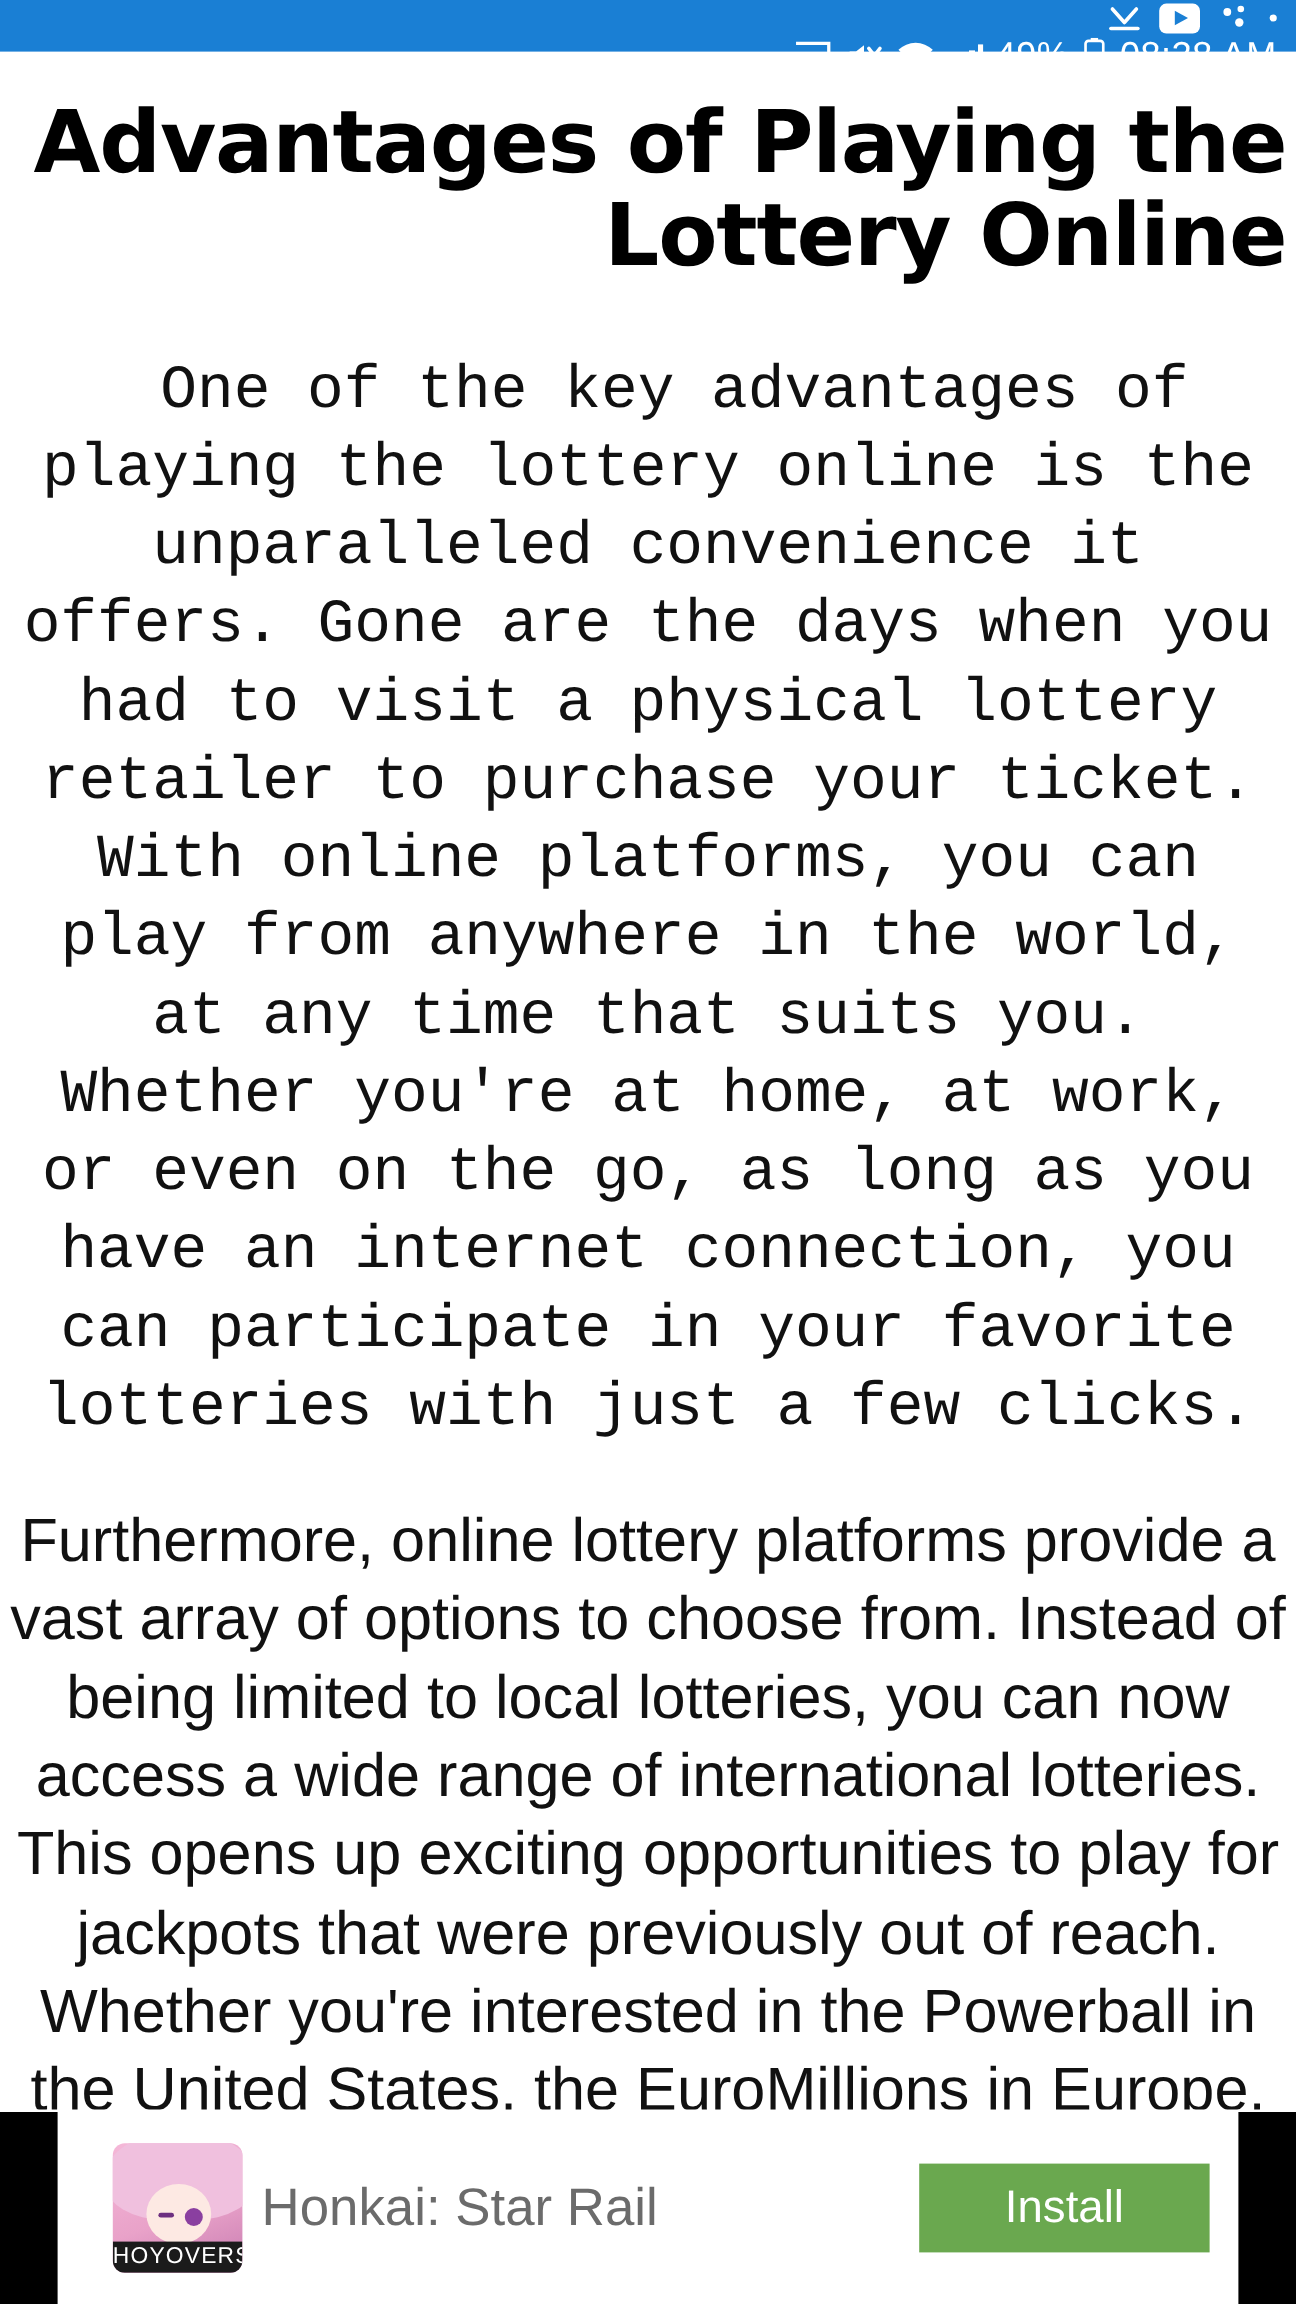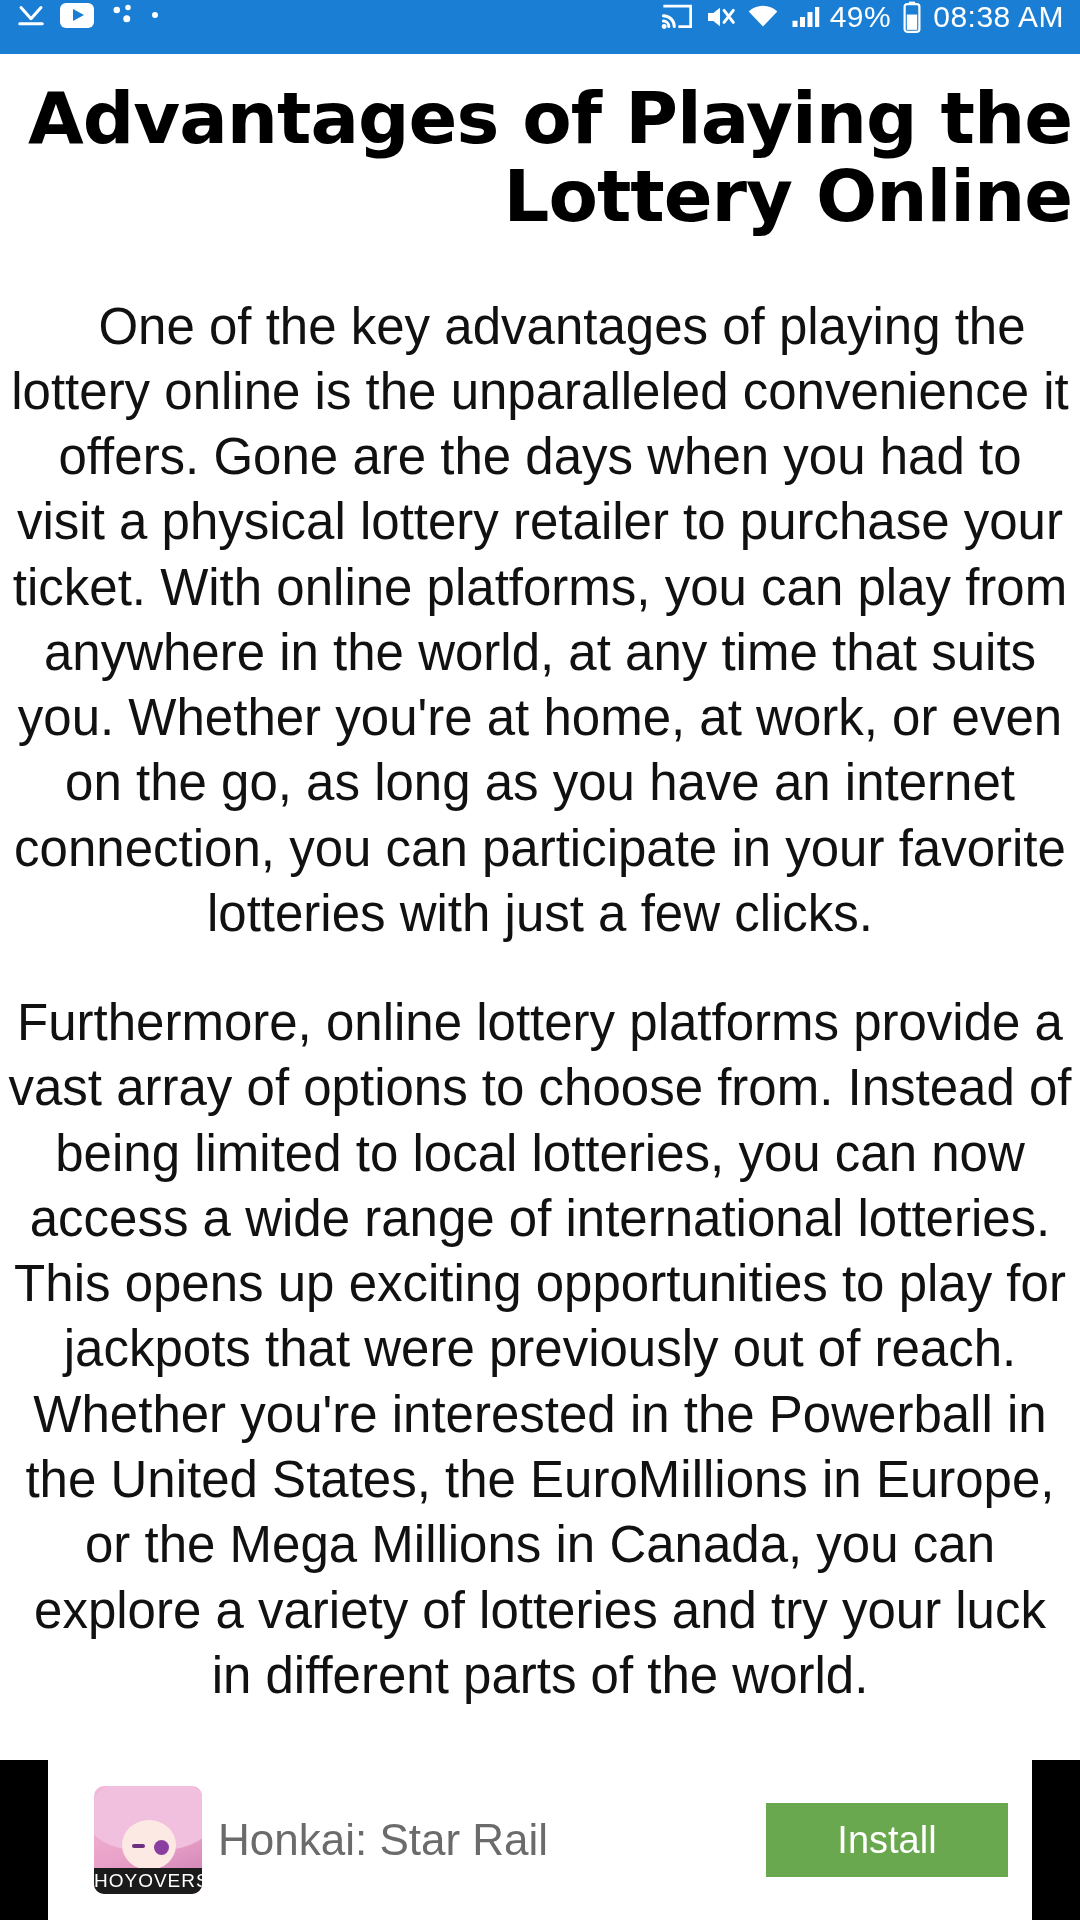--- a/index.html
+++ b/index.html
@@ -13,28 +13,29 @@
     position: relative;
     overflow: hidden;
     font-family: "DejaVu Sans", sans-serif;
   }
 
   
   .status-bar {
     position: absolute;
     top: 0; left: 0;
     width: 1080px;
-    height: 54px;
+    height: 43px;
     background: #1a7fd4;
     display: flex;
-    align-items: flex-start;
+    align-items: flex-end;
     justify-content: space-between;
     padding: 0 16px;
     box-sizing: border-box;
     color: #ffffff;
+    flex-direction: column;
   }
   .status-left {
     display: flex;
     align-items: center;
     gap: 14px;
   }
   .status-right {
     display: flex;
     align-items: center;
     gap: 10px;
@@ -106,20 +107,21 @@
     font-family: "Liberation Sans", sans-serif;
     font-size: 51px;
     line-height: 1.28;
     text-align: center;
     color: #111111;
     margin: 0 0 44px 0;
     text-indent: 0;
   }
   .article-para.first {
     text-indent: 44px;
+    font-family: Liberation Mono, monospace;
   }
 
   
   .ad-banner {
     position: absolute;
     left: 0;
     bottom: 0;
     width: 1080px;
     height: 160px;
     background: #000000;

